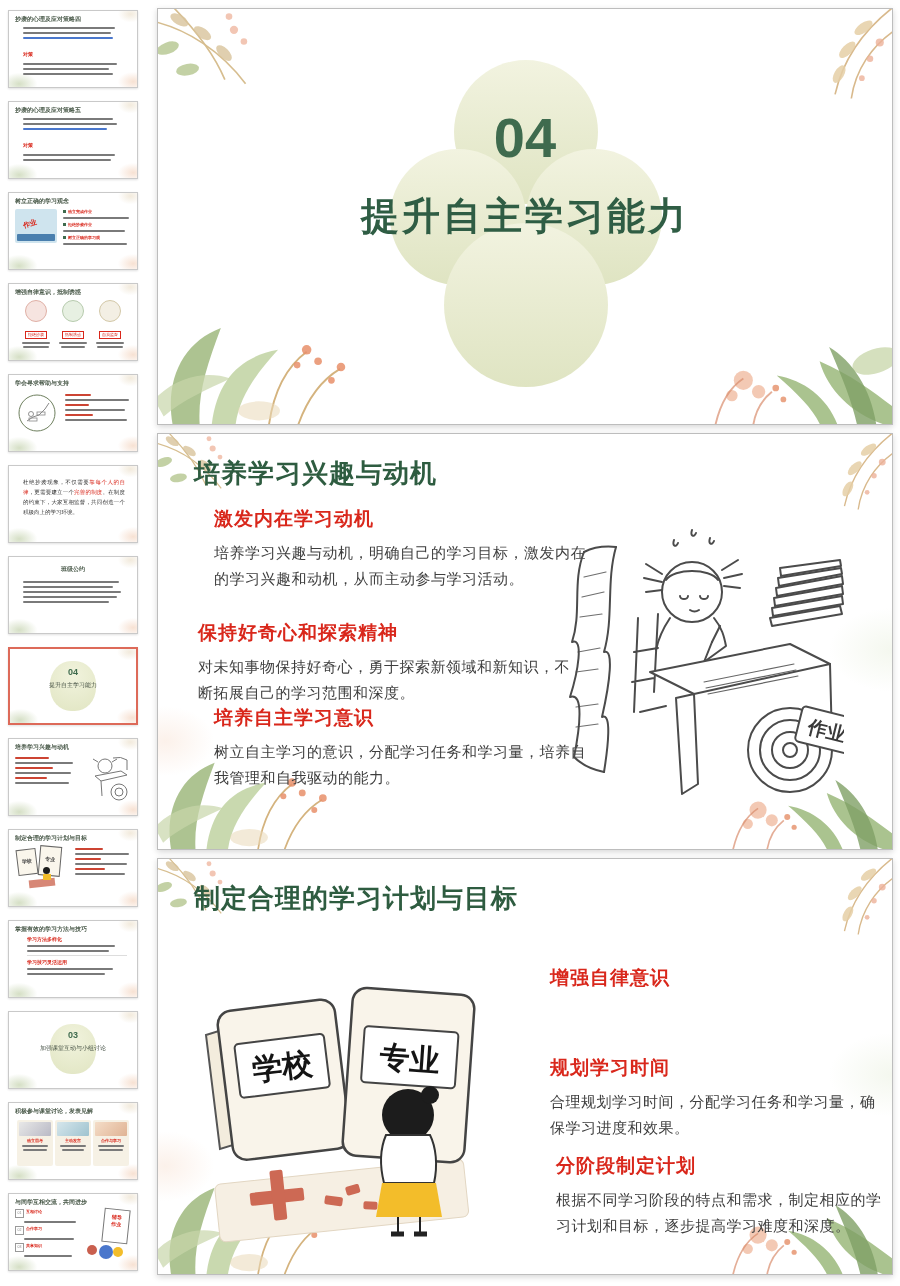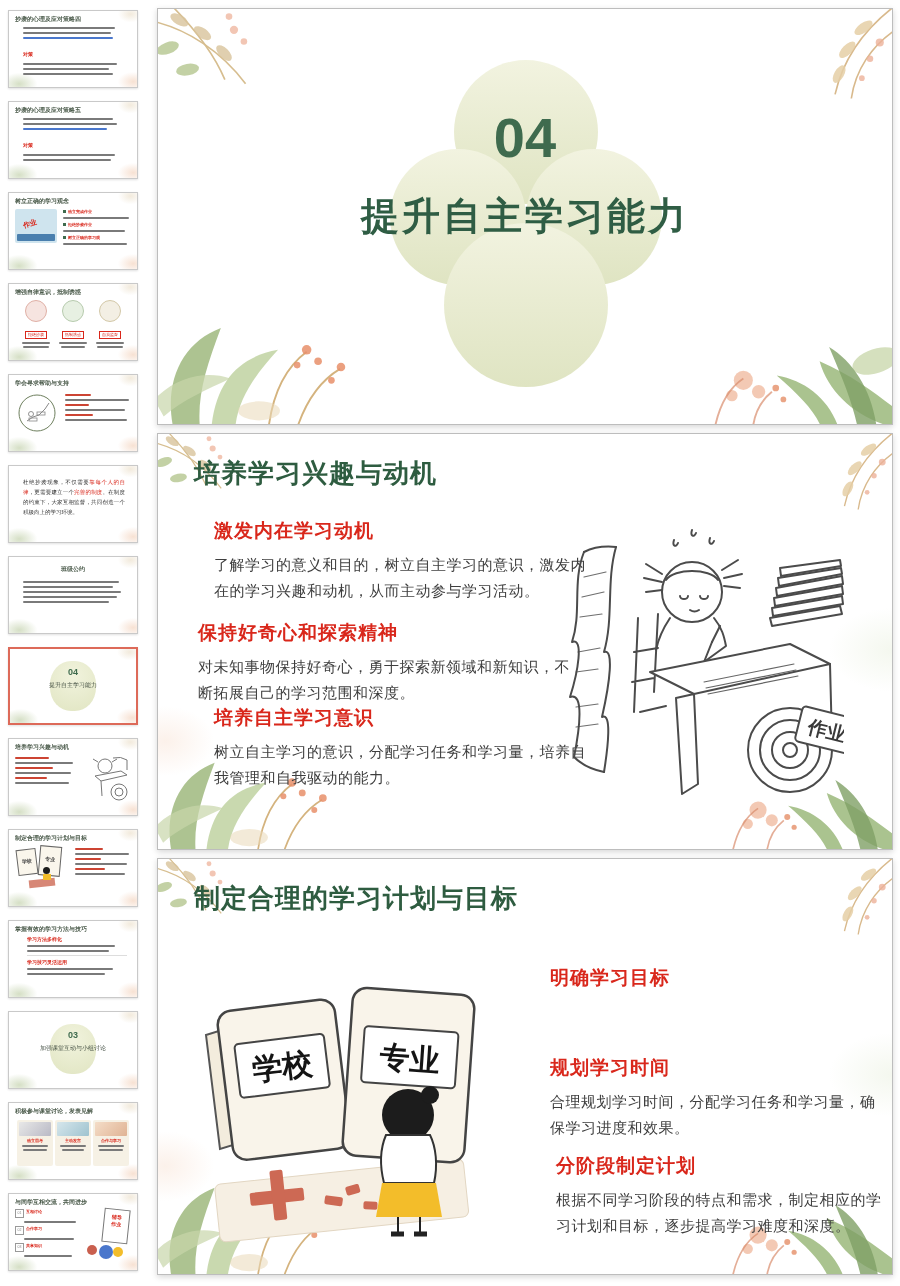--- a/index.html
+++ b/index.html
@@ -439,23 +439,23 @@
       </svg>
     <svg class="deco" style="left:-4px;bottom:-4px;width:190px;height:146px">
         <use href="#deco-bl"></use>
       </svg>
     <svg class="deco" style="right:-4px;bottom:-4px;width:190px;height:146px">
         <use href="#deco-br"></use>
       </svg>
 
     <div class="s-title">培养学习兴趣与动机</div>
 
-    <div class="sec" style="left:56px;top:84px;width:378px">
+    <div class="sec" style="left:56px;top:72px;width:378px">
       <h3>激发内在学习动机</h3>
-      <p>了解学习的意义和目的，树立自主学习的意识，激发内在的学习兴趣和动机，从而主动参与学习活动。</p>
+      <p>培养学习兴趣与动机，明确自己的学习目标，激发内在的学习兴趣和动机，从而主动参与学习活动。</p>
     </div>
     <div class="sec" style="left:40px;top:186px;width:378px">
       <h3>保持好奇心和探索精神</h3>
       <p>对未知事物保持好奇心，勇于探索新领域和新知识，不断拓展自己的学习范围和深度。</p>
     </div>
     <div class="sec" style="left:56px;top:271px;width:378px">
       <h3>培养自主学习意识</h3>
       <p>树立自主学习的意识，分配学习任务和学习量，培养自我管理和自我驱动的能力。</p>
     </div>
 
@@ -558,21 +558,21 @@
         <circle cx="232" cy="172" r="26" fill="#1c1c1c"></circle>
         <circle cx="254" cy="152" r="9" fill="#1c1c1c"></circle>
         <path d="M210 192 C204 206 204 224 208 240 L258 240 C262 222 260 204 254 192 Z" fill="#fff" stroke="#333" stroke-width="2"></path>
         <path d="M206 240 L260 240 L266 274 L200 274 Z" fill="#f3bd2a"></path>
         <path d="M222 274 L222 290 M244 274 L244 290" stroke="#222" stroke-width="2"></path>
         <path d="M215 291 L228 291 M238 291 L251 291" stroke="#222" stroke-width="5"></path>
       </g>
     </svg>
 
     <div class="sec" style="left:392px;top:106px;width:334px">
-      <h3>明确学习目标</h3>
+      <h3>增强自律意识</h3>
     </div>
     <div class="sec" style="left:398px;top:294px;width:334px">
       <h3>分阶段制定计划</h3>
       <p>根据不同学习阶段的特点和需求，制定相应的学习计划和目标，逐步提高学习难度和深度。</p>
     </div>
     <div class="sec" style="left:392px;top:196px;width:334px">
       <h3>规划学习时间</h3>
       <p>合理规划学习时间，分配学习任务和学习量，确保学习进度和效果。</p>
     </div>
   </div>

